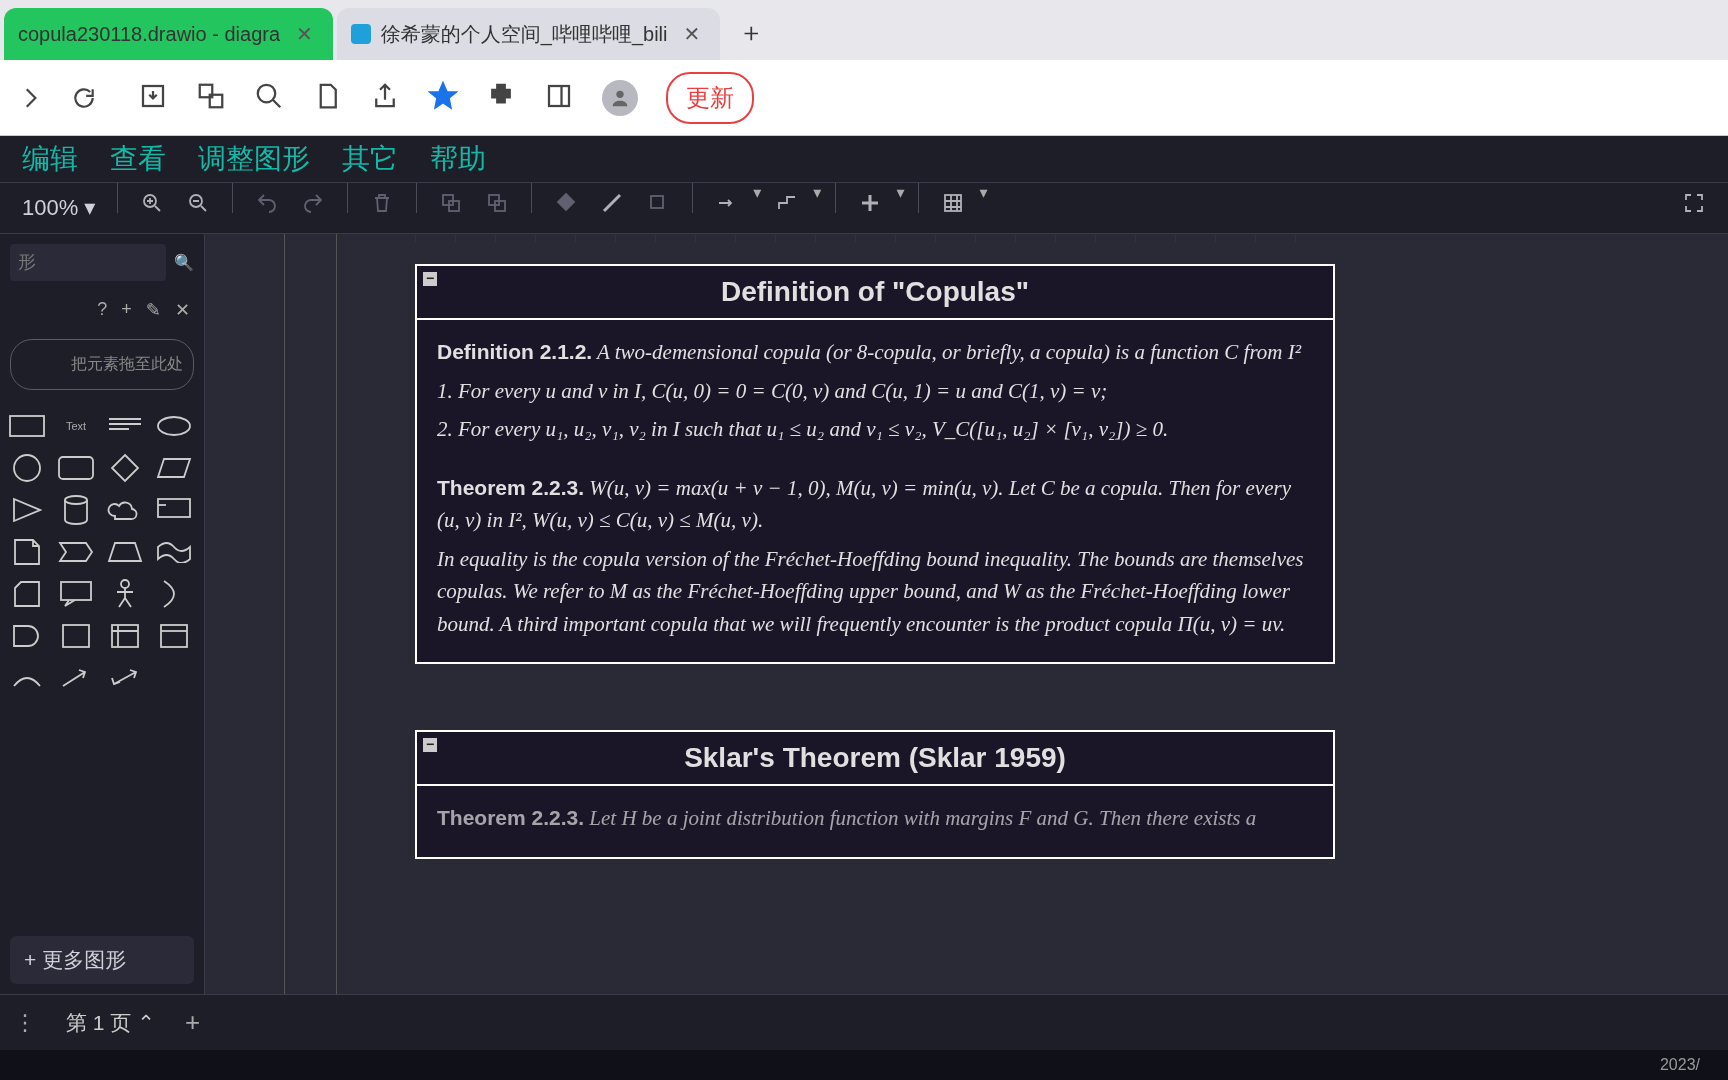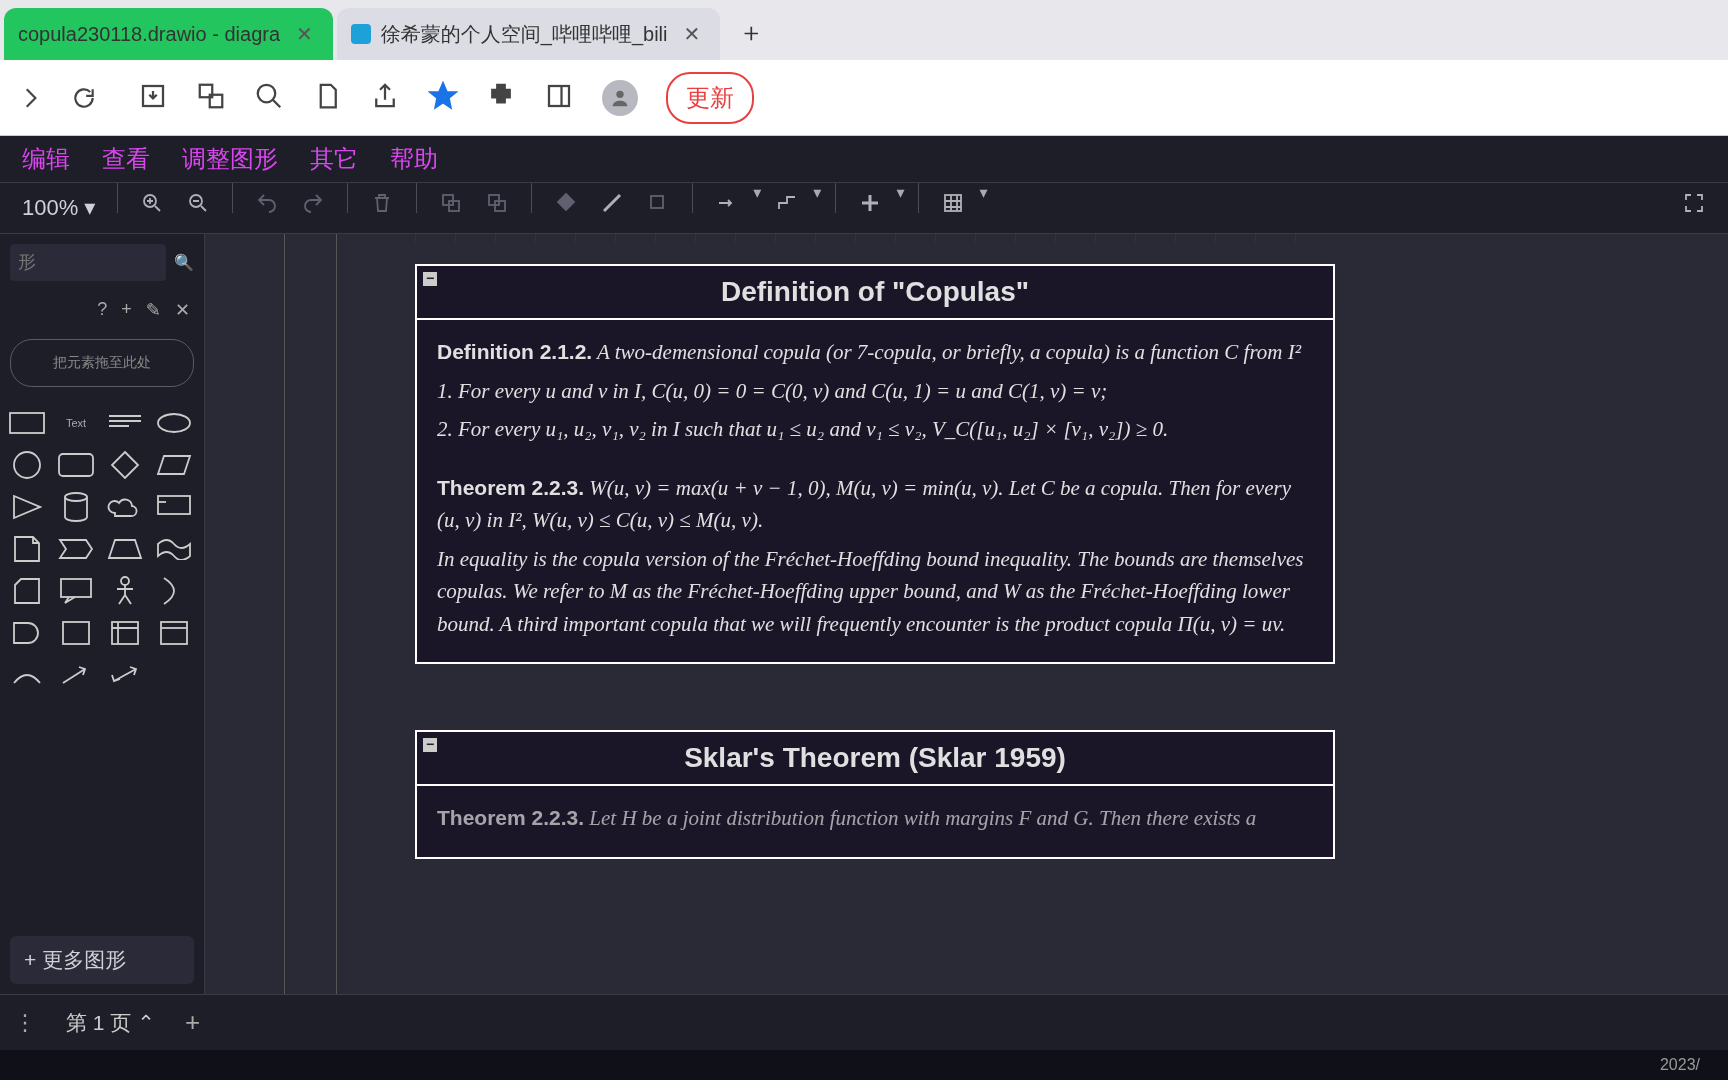--- a/index.html
+++ b/index.html
@@ -22,40 +22,40 @@
 .url-box .lock { width: 20px; height: 20px; }
 .url-text { letter-spacing: 0.5px; }
 .addr-icons { display: flex; gap: 28px; align-items: center; margin-left: 20px; }
 .addr-icon svg { width: 30px; height: 30px; stroke: #444; fill: none; stroke-width: 1.8; }
 .star-filled svg { fill: #1a73e8; stroke: #1a73e8; }
 .avatar { width: 36px; height: 36px; background: #b8b8c0; border-radius: 50%; display: flex; align-items: center; justify-content: center; }
 .update-btn { border: 2px solid #e84040; color: #e84040; border-radius: 24px; padding: 8px 18px; font-size: 24px; font-weight: 500; }
 
 
 .menu-bar { background: #1e1e28; height: 46px; display: flex; align-items: center; padding: 0 8px; gap: 4px; }
-.menu-item { color: #d946ef; font-size: 24px; padding: 4px 14px; }
+.menu-item { color: #14b8a6; font-size: 28px; padding: 4px 14px; }
 
 
 .toolbar { background: #1e1e28; height: 52px; display: flex; padding: 0 14px; gap: 6px; border-top: 1px solid #3a3a48; border-bottom: 1px solid #3a3a48; }
 .tb-zoom { color: #d0d0d8; font-size: 22px; padding: 0 8px; display: flex; align-items: center; gap: 6px; }
 .tb-btn { width: 40px; height: 40px; display: flex; align-items: center; justify-content: center; }
 .tb-btn svg { width: 24px; height: 24px; stroke: #b0b0b8; fill: none; stroke-width: 1.8; }
 .tb-sep { width: 1px; height: 30px; background: #4a4a58; margin: 0 8px; }
 .tb-btn.dim svg { stroke: #606070; }
 
 
 .main { display: flex; height: calc(1080px - 60px - 76px - 46px - 52px - 56px - 30px); }
 
 
 .sidebar { width: 205px; background: #1e1e28; border-right: 1px solid #3a3a48; display: flex; flex-direction: column; }
 .side-search { padding: 10px; display: flex; align-items: center; gap: 8px; }
 .side-search input { flex: 1; background: #2a2a38; border: none; color: #ccc; padding: 8px; border-radius: 4px; font-size: 18px; width: 100%; }
 .side-search .mag { color: #888; }
 .side-tools { display: flex; gap: 14px; padding: 8px 14px; justify-content: flex-end; color: #aaa; font-size: 18px; }
-.drop-zone { margin: 10px; border: 1px solid #5a5a68; border-radius: 22px; padding: 14px 10px; color: #888; font-size: 14px; text-align: center; }
+.drop-zone { margin: 10px; border: 1px solid #5a5a68; border-radius: 22px; padding: 14px 10px; color: #888; font-size: 16px; text-align: right; }
 .shapes-panel { flex: 1; padding: 10px 6px; display: grid; grid-template-columns: repeat(4, 1fr); gap: 10px 4px; align-content: start; }
 .shape-cell { width: 42px; height: 32px; display: flex; align-items: center; justify-content: center; border: 1.5px solid #bbb; border-radius: 2px; }
 .shape-cell.noborder { border: none; }
 .shape-cell svg { stroke: #ccc; fill: none; stroke-width: 1.8; }
 .shape-cell.txt { border: none; color: #aaa; font-size: 11px; }
 .more-shapes { margin: 10px; padding: 10px 14px; background: #2a2a38; border-radius: 6px; color: #d0d0d8; font-size: 21px; display: inline-flex; align-items: center; gap: 6px; }
 
 
 .canvas-wrap { flex: 1; background: #2a2a36; position: relative; overflow: hidden; }
 .page-edge { position: absolute; left: 20px; top: 0; width: 60px; height: 100%; border-right: 1px solid #555; }
@@ -421,21 +421,21 @@
     <div class="page-edge"></div>
     <div class="page-edge2"></div>
     <div class="ruler-top"></div>
 
     <div class="content-box">
       <div class="box-header">
         <span class="box-collapse">−</span>
         <span>Definition of "Copulas"</span>
       </div>
       <div class="box-body">
-        <p><span class="def-label">Definition 2.1.2.</span><span class="math"> A two-demensional copula (or 7-copula, or briefly, a copula) is a function C from I²</span></p>
+        <p><span class="def-label">Definition 2.1.2.</span><span class="math"> A two-demensional copula (or 8-copula, or briefly, a copula) is a function C from I²</span></p>
         <p><span class="math">1. For every u and v in I, C(u, 0) = 0 = C(0, v) and C(u, 1) = u and C(1, v) = v;</span></p>
         <p><span class="math">2. For every u₁, u₂, v₁, v₂ in I such that u₁ ≤ u₂ and v₁ ≤ v₂, V_C([u₁, u₂] × [v₁, v₂]) ≥ 0.</span></p>
         <p style="height:14px"></p>
         <p><span class="def-label">Theorem 2.2.3.</span><span class="math"> W(u, v) = max(u + v − 1, 0), M(u, v) = min(u, v). Let C be a copula. Then for every (u, v) in I², W(u, v) ≤ C(u, v) ≤ M(u, v).</span></p>
         <p><span class="math">In equality is the copula version of the Fréchet-Hoeffding bound inequality. The bounds are themselves copulas. We refer to M as the Fréchet-Hoeffding upper bound, and W as the Fréchet-Hoeffding lower bound. A third important copula that we will frequently encounter is the product copula Π(u, v) = uv.</span></p>
       </div>
     </div>
 
     <div class="content-box2">
       <div class="box-header">

